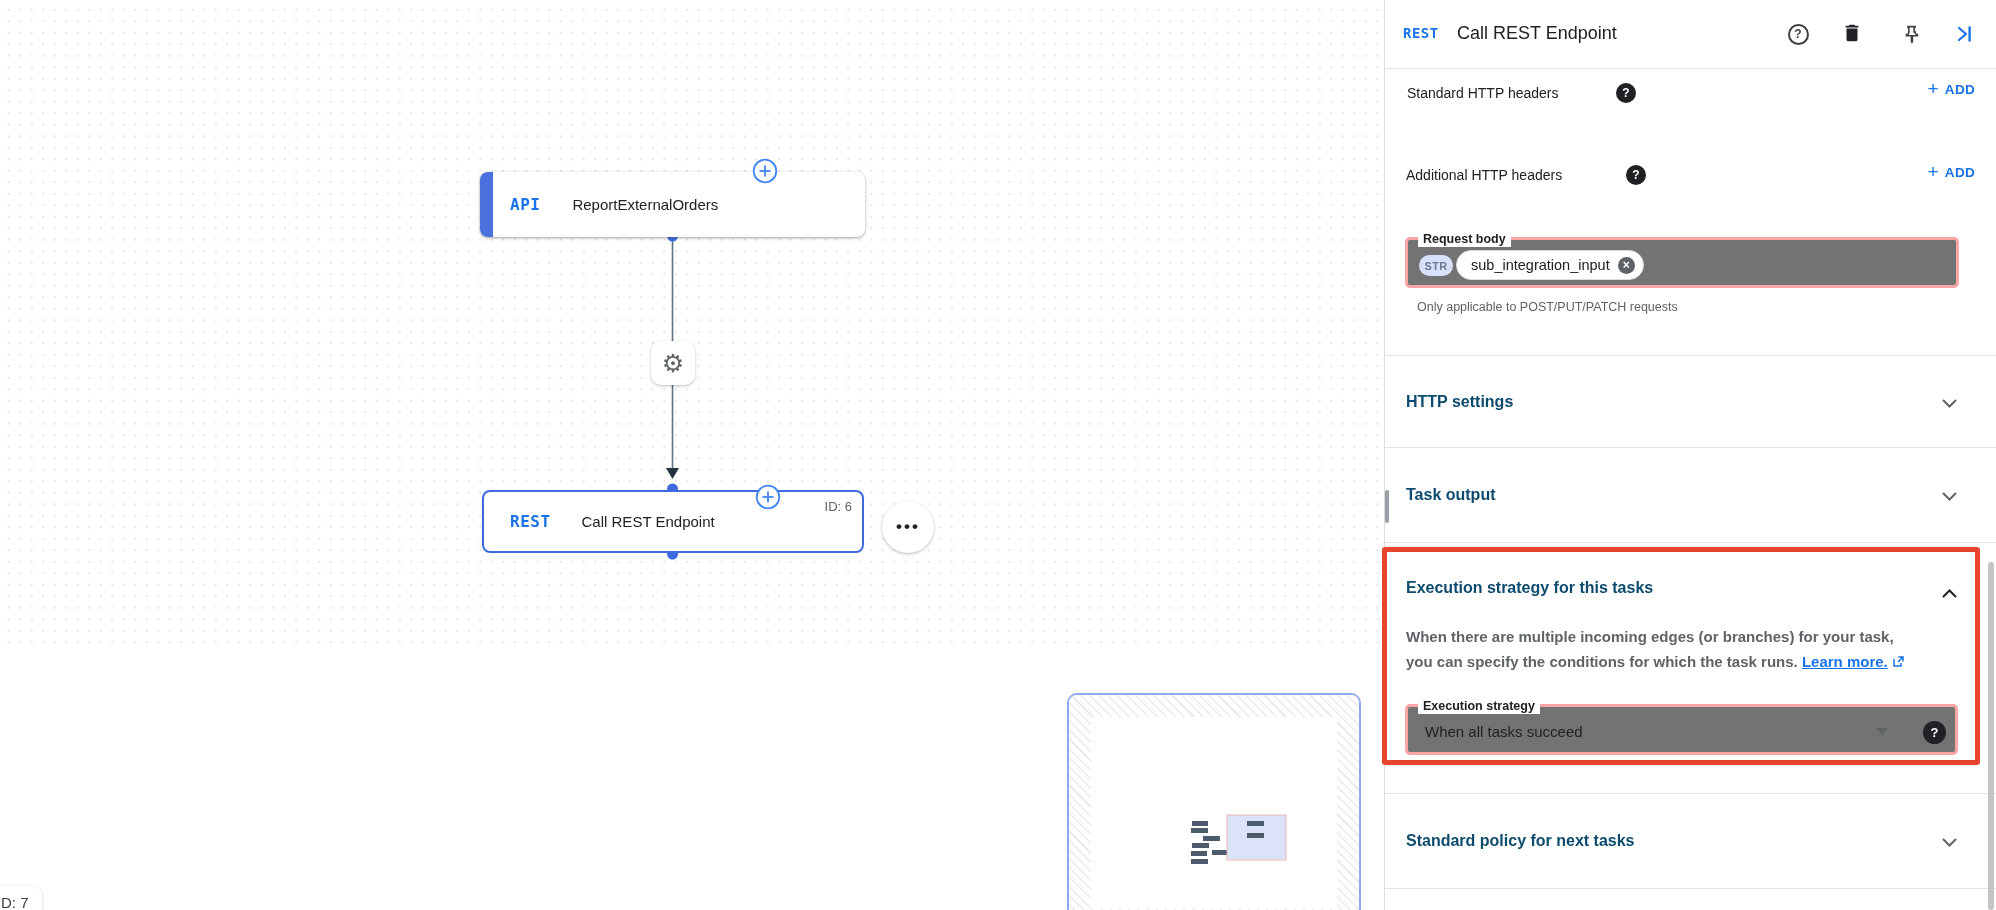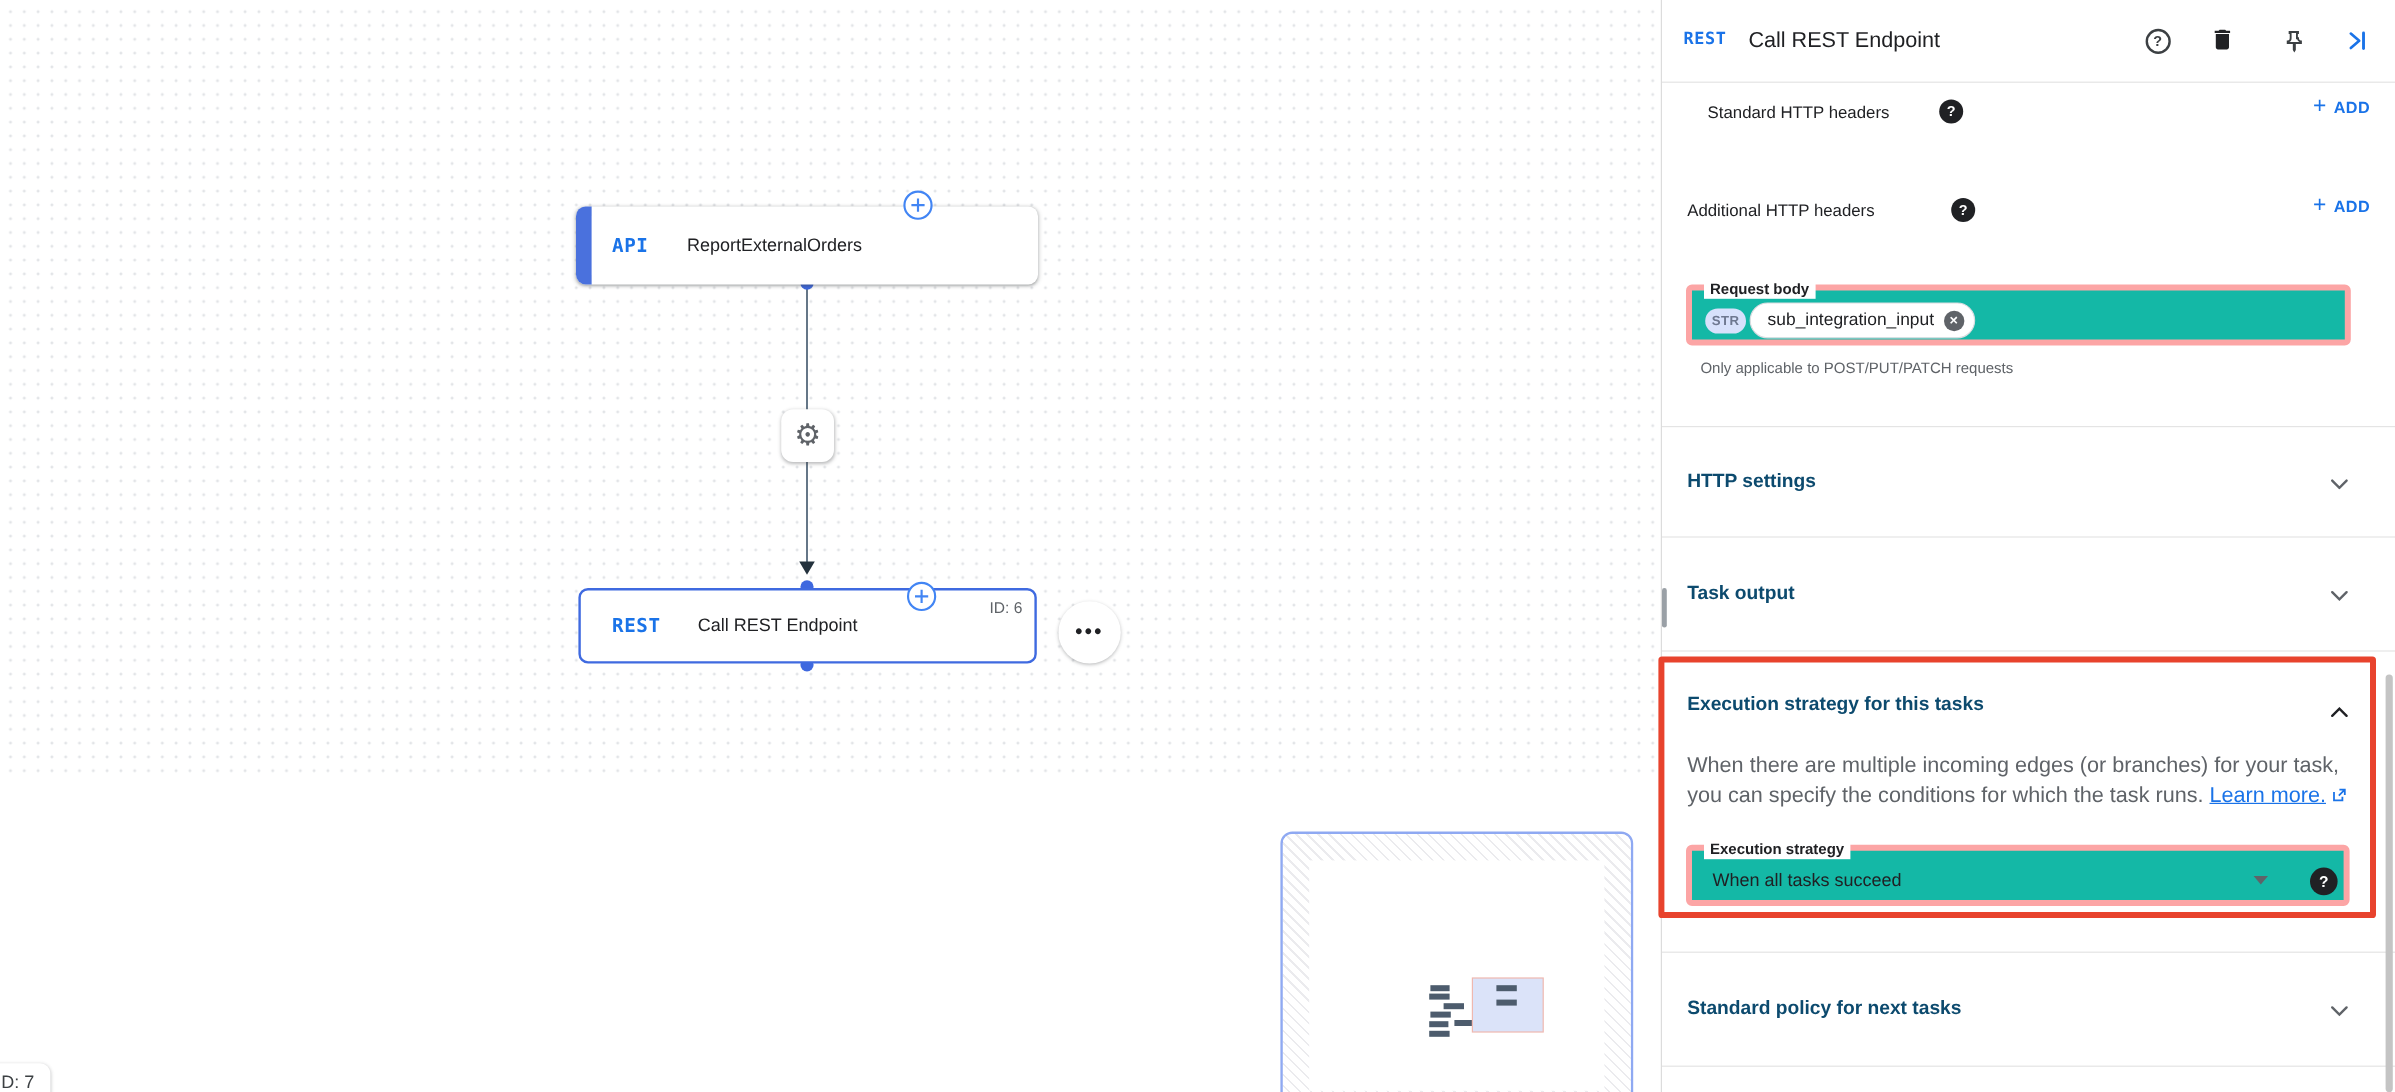--- a/index.html
+++ b/index.html
@@ -47,35 +47,35 @@
   .help-outline { width:21px; height:21px; border-radius:50%; border:2px solid #3c4043;
     display:flex; align-items:center; justify-content:center; font-size:12px; font-weight:700; color:#3c4043; }
   .help-filled { border-radius:50%; background:#202124; color:#fff; display:flex;
     align-items:center; justify-content:center; font-weight:700; }
 
   .row-label { font-size:14px; color:#202124; }
   .add-btn { position:absolute; right:21px; display:flex; align-items:center; gap:6px;
     color:#1a73e8; font-weight:700; font-size:13.5px; letter-spacing:0.3px; }
   .add-btn .plus { font-size:19px; font-weight:400; line-height:1; margin-top:-2px; }
 
-  .outlined-field { position:absolute; border:5px solid #fca5a5; border-radius:5px; background:#14b8a6;text-decoration:underline; }
+  .outlined-field { position:absolute; border:3px solid #fca5a5; border-radius:5px; background:#737373;text-decoration:underline; }
   .float-label { position:absolute; top:-8px; background:#fff; padding:0 5px;
     font-size:12.5px; font-weight:700; color:#202124; line-height:15px; }
   .str-chip { position:absolute; width:34px; height:21px; border-radius:11px; background:#d7e1fb;
     color:#6e7890; font-size:11px; font-weight:700; display:flex; align-items:center; justify-content:center; letter-spacing:0.4px; }
   .var-chip { position:absolute; height:30px; border:1px solid #dadce0; border-radius:16px; background:#fff;
     display:flex; align-items:center; padding:0 8px 0 14px; gap:8px; font-size:14.5px; color:#202124; }
   .chip-x { width:17px; height:17px; border-radius:50%; background:#5f6368; color:#fff;
     display:flex; align-items:center; justify-content:center; font-size:12px; font-weight:700; line-height:1; }
   .helper { font-size:12.5px; color:#5f6368; }
 
   .sec-title { font-size:16px; font-weight:700; color:#0c4a6e; }
   .chev { position:absolute; width:24px; height:24px; display:flex; align-items:center; justify-content:center; }
 
-  .desc { font-size:18px; color:#5f6368; line-height:24.5px; }
+  .desc { font-size:15px; color:#5f6368; line-height:24.5px;font-weight:bold; }
   .desc a { color:#1a73e8; }
 
   .caret-down { width:0; height:0; border-left:6px solid transparent; border-right:6px solid transparent;
     border-top:7px solid #5f6368; }
 
   .annotation { left:1382px; top:547px; width:598px; height:218px; border:5px solid #e8432d;
     border-radius:3px; pointer-events:none; z-index:30; }
 
   .vscroll { background:#c4c4c4; border-radius:3px; }
 </style>
@@ -164,21 +164,21 @@
     </svg>
   </div>
   <div class="icon-btn" style="left:567px;top:22px;">
     <svg width="20" height="20" viewBox="0 0 20 20">
       <path d="M5 4 L12 10 L5 16" fill="none" stroke="#1a73e8" stroke-width="2.2" stroke-linecap="round" stroke-linejoin="round"></path>
       <line x1="15.6" y1="3.5" x2="15.6" y2="16.5" stroke="#1a73e8" stroke-width="2.4" stroke-linecap="round"></line>
     </svg>
   </div>
   <div class="divider" style="top:68px;"></div>
 
-  <span class="row-label abs" style="left:38px;top:85px;">Standard HTTP headers</span>
+  <span class="row-label abs" style="left:22px;top:85px;">Standard HTTP headers</span>
   <div class="help-filled abs" style="left:231px;top:83px;width:20px;height:20px;font-size:12px;">
     <span>?</span>
   </div>
   <div class="add-btn" style="top:81px;">
     <span class="plus">+</span>
     <span>ADD</span>
   </div>
 
   <span class="row-label abs" style="left:21px;top:167px;">Additional HTTP headers</span>
   <div class="help-filled abs" style="left:241px;top:165px;width:20px;height:20px;font-size:12px;">

